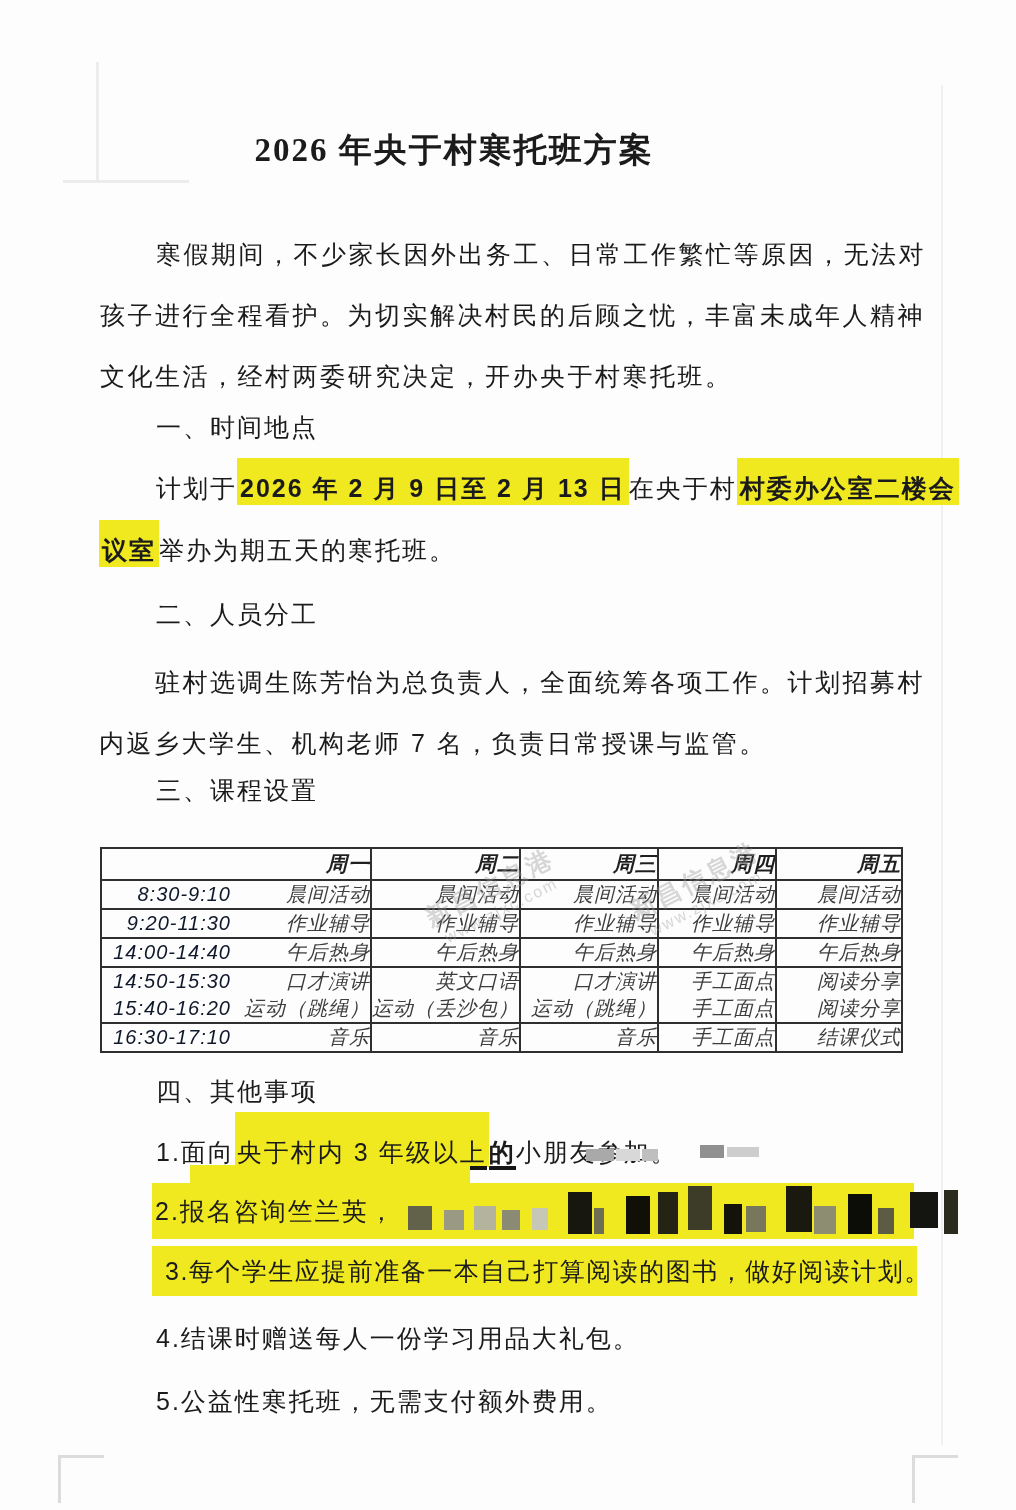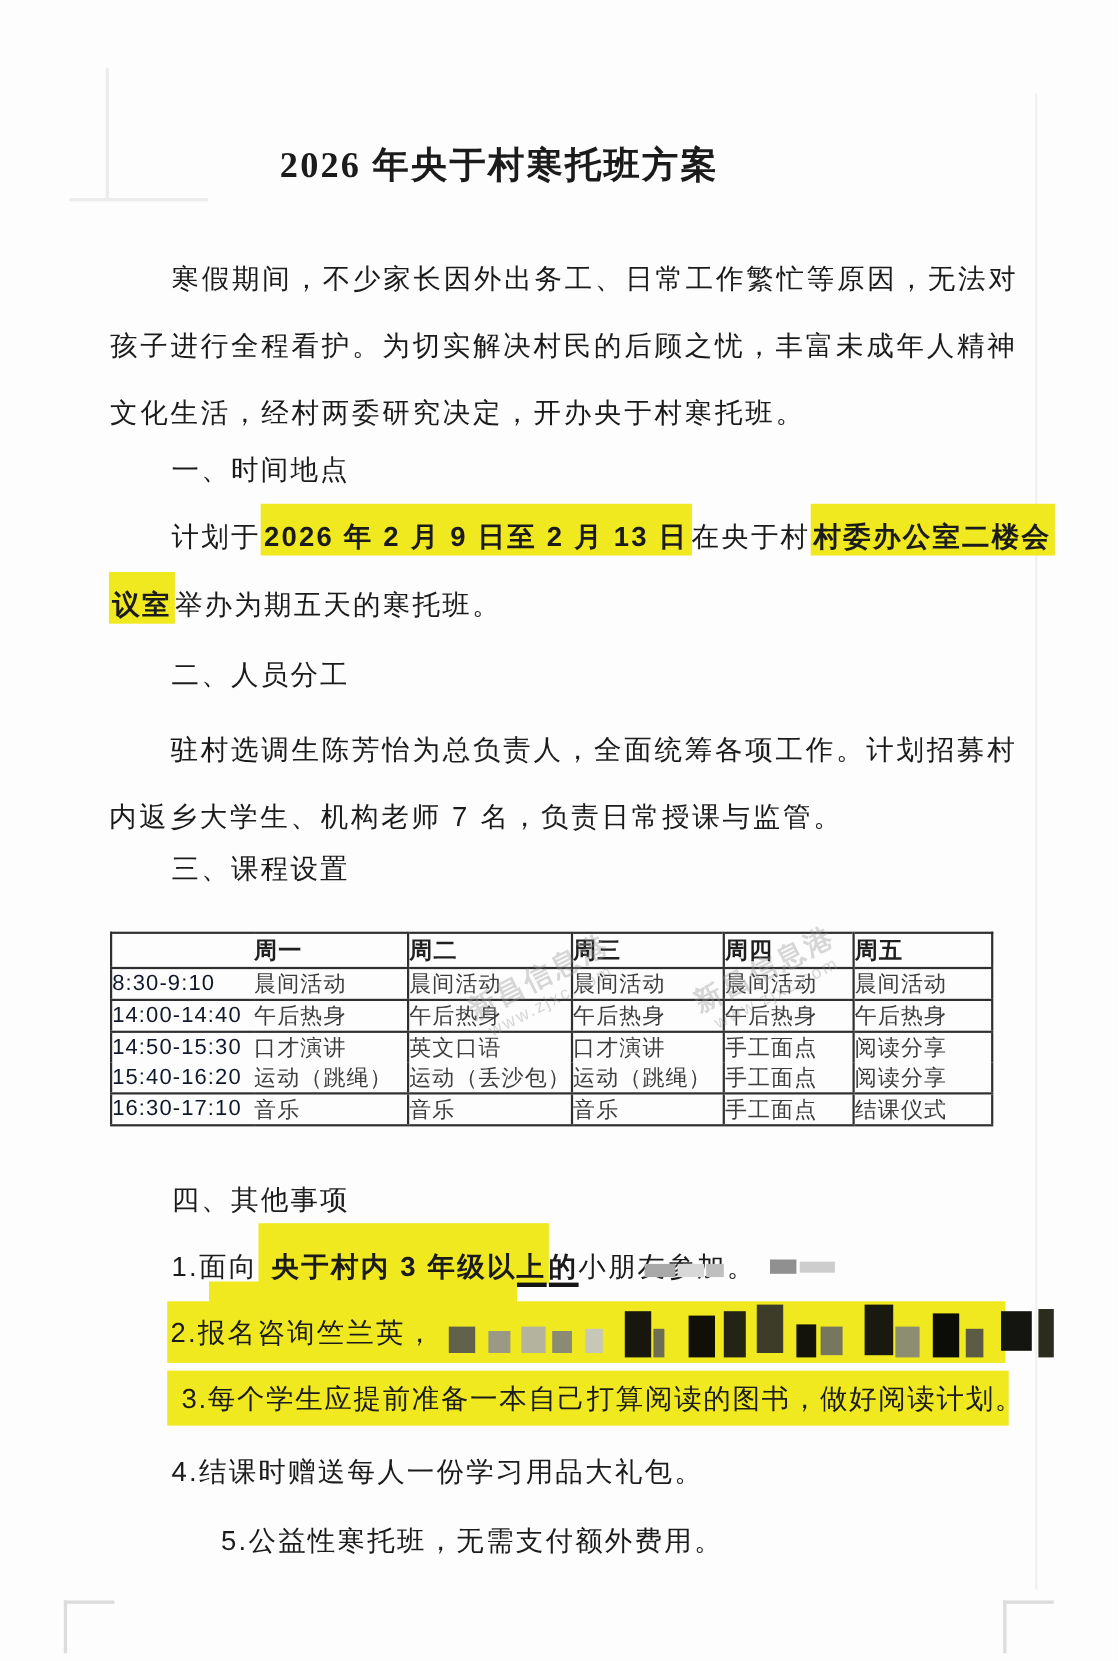--- a/index.html
+++ b/index.html
@@ -23,37 +23,37 @@
     font-size:33px;font-weight:bold;letter-spacing:2px;white-space:nowrap;
   }
   
   .para{position:absolute;font-size:25px;letter-spacing:2.5px;white-space:nowrap;}
   .para > div{height:61px;line-height:61px;}
   .para > div:first-child{padding-left:56px;}
   .line-row{position:absolute;font-size:25px;letter-spacing:2px;white-space:nowrap;line-height:40px;}
   .heading{letter-spacing:2px;}
   
   .hl{background:var(--hl);padding:16px 3px 3px 3px;font-weight:bold;}
-  .hl1{background:var(--hl);padding:26px 2px 1px 12px;font-weight:bold;}
+  .hl1{background:var(--hl);padding:26px 2px 1px 2px;font-weight:normal;}
   .ul{border-bottom:4px solid #151515;}
   .hl-block{position:absolute;background:var(--hl);}
   
   .tbl-title{
     position:absolute;top:818px;left:0;width:1000px;text-align:center;
     font-size:23px;font-weight:bold;letter-spacing:2px;
   }
   table.sched{
     position:absolute;left:100px;top:847px;
     border-collapse:collapse;table-layout:fixed;
     font-size:20px;color:#3d3d3d;
   }
   table.sched{border:2px solid #2f2f2f;}
   table.sched th,table.sched td{
-    padding:0;text-align:left;vertical-align:middle;
-    border-bottom:2px solid #2f2f2f;letter-spacing:1px;white-space:nowrap;overflow:hidden;
+    padding:0;text-align:right;vertical-align:middle;
+    border-bottom:2px solid #2f2f2f;letter-spacing:1px;white-space:nowrap;overflow:hidden;font-style:italic;
   }
   table.sched th{font-size:21px;color:#1f1f1f;font-weight:bold;height:30px;}
   table.sched td{height:27px;}
   table.sched td.time{color:#0f172a;font-size:20px;letter-spacing:1px;}
   
   table.sched th:nth-child(n+3),table.sched td:nth-child(n+3){border-left:2px solid #2f2f2f;}
   table.sched tr.no-bb td{border-bottom:none;margin-left:12px;}
   
   .item2-row{
     position:absolute;left:152px;top:1183px;width:762px;height:56px;
@@ -133,20 +133,28 @@
         </tr>
       </thead>
     <tbody>
         <tr>
           <td class="time">8:30-9:10</td>
           <td>晨间活动</td>
           <td>晨间活动</td>
           <td>晨间活动</td>
           <td>晨间活动</td>
           <td>晨间活动</td>
+        </tr>
+        <tr>
+          <td class="time">9:20-11:30</td>
+          <td>作业辅导</td>
+          <td>作业辅导</td>
+          <td>作业辅导</td>
+          <td>作业辅导</td>
+          <td>作业辅导</td>
         </tr>
         <tr>
           <td class="time">14:00-14:40</td>
           <td>午后热身</td>
           <td>午后热身</td>
           <td>午后热身</td>
           <td>午后热身</td>
           <td>午后热身</td>
         </tr>
         <tr class="no-bb">
@@ -223,15 +231,15 @@
         <span style="width: 28px; height: 36px; background: rgb(20, 20, 16); margin-left: 16px; margin-bottom: 6px; display: inline-block;"></span>
         <span style="width: 14px; height: 44px; background: rgb(44, 44, 30); margin-left: 6px; margin-bottom: 0px; display: inline-block;"></span>
       </span>
   </div>
 
   <div class="item3-row">
     <span style="padding-left:13px;">3.每个学生应提前准备一本自己打算阅读的图书，做好阅读计划。</span>
   </div>
 
   <div class="line-row" style="left:156px;top:1318px;">4.结课时赠送每人一份学习用品大礼包。</div>
-  <div class="line-row" style="left:156px;top:1381px;margin-left:45px;">5.公益性寒托班，无需支付额外费用。</div>
+  <div class="line-row" style="left:156px;top:1381px;">5.公益性寒托班，无需支付额外费用。</div>
 
 </div>
 
 </body></html>

